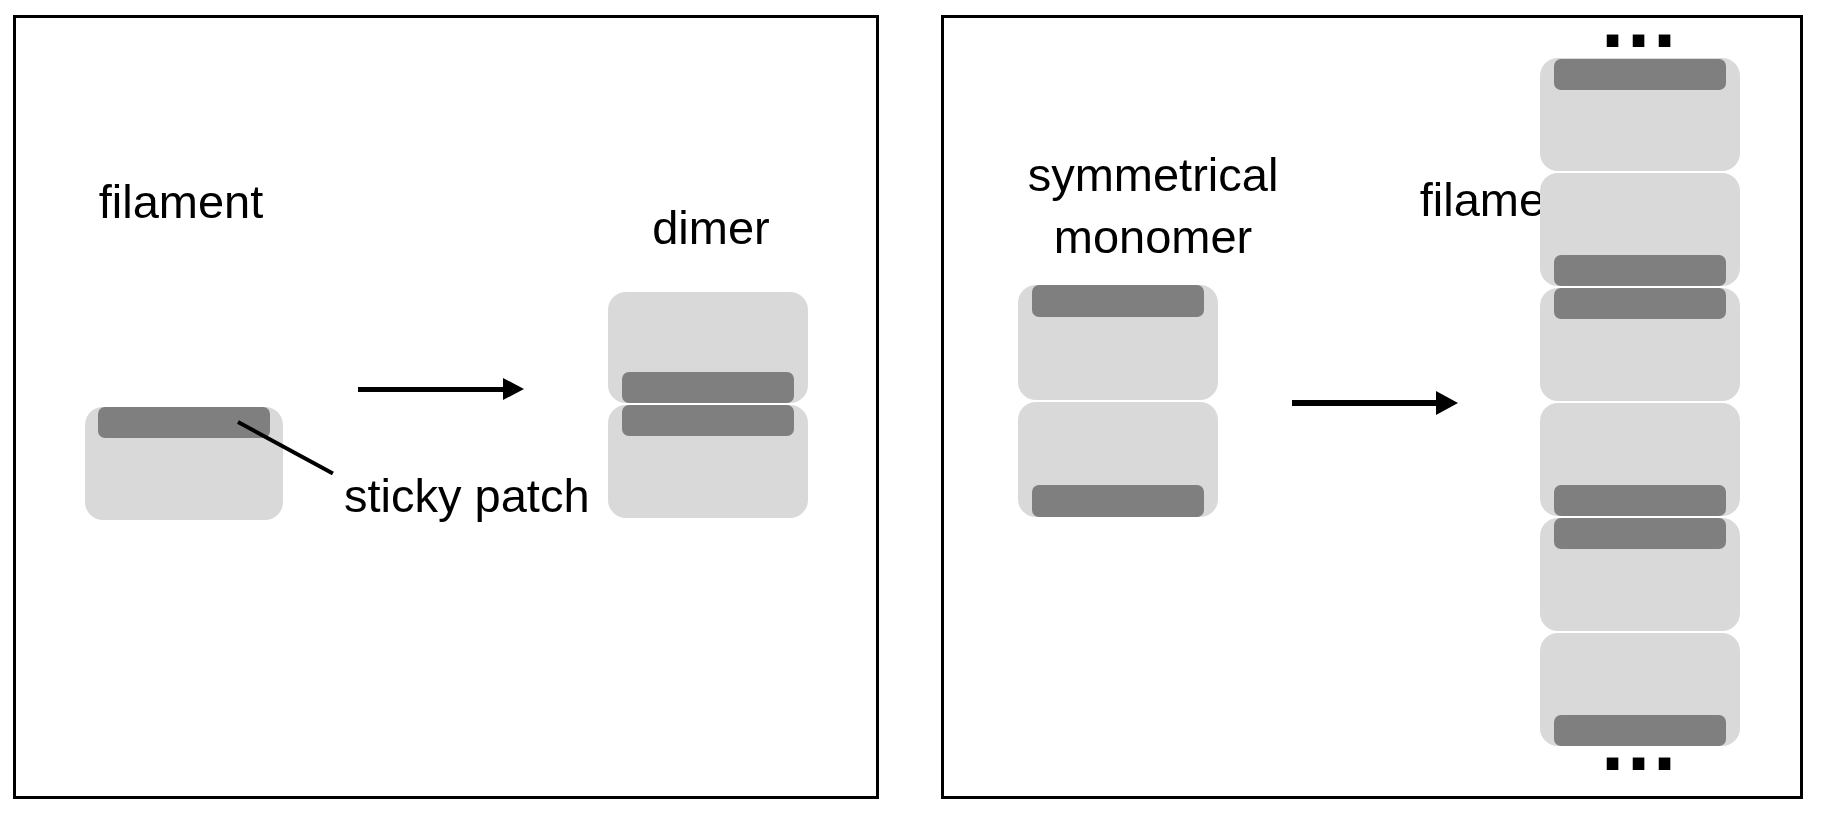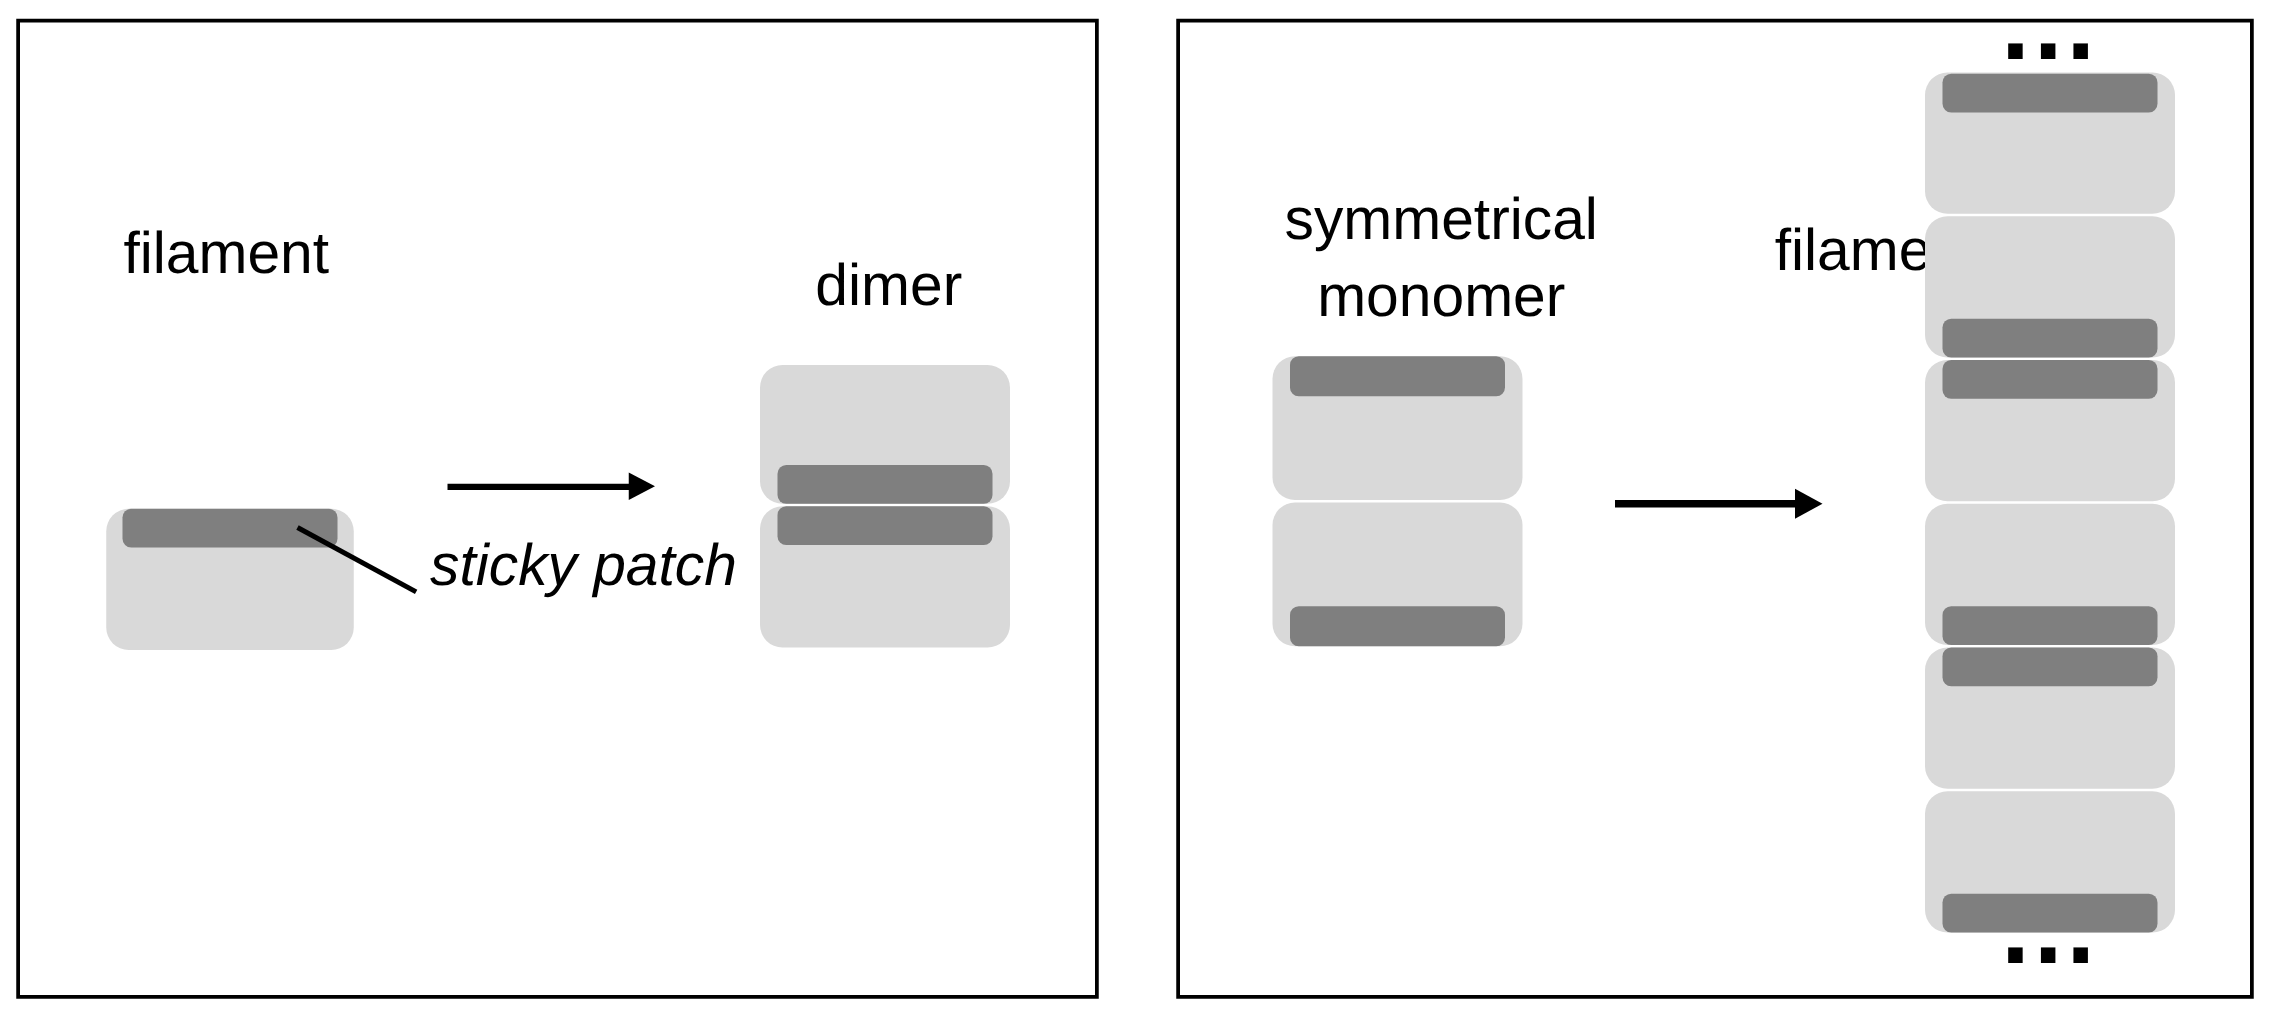--- a/index.html
+++ b/index.html
@@ -102,21 +102,21 @@
     <div class="unit" style="left:85px;top:407px;width:198px;">
       <div class="patch top" style="left:13px;"></div>
     </div>
 
     <div class="arrow arrow-1">
       <div class="shaft"></div>
       <div class="head"></div>
     </div>
 
     <div class="leader-line"></div>
-    <div class="lbl" style="left:344px;top:428px;font-style:italic;">sticky patch</div>
+    <div class="lbl" style="left:344px;top:472px;">sticky patch</div>
 
     <div class="unit" style="left:608px;top:292px;height:111px;">
       <div class="patch bottom"></div>
     </div>
     <div class="unit" style="left:608px;top:405px;">
       <div class="patch top"></div>
     </div>
   </div>
 
   <div class="layer">

